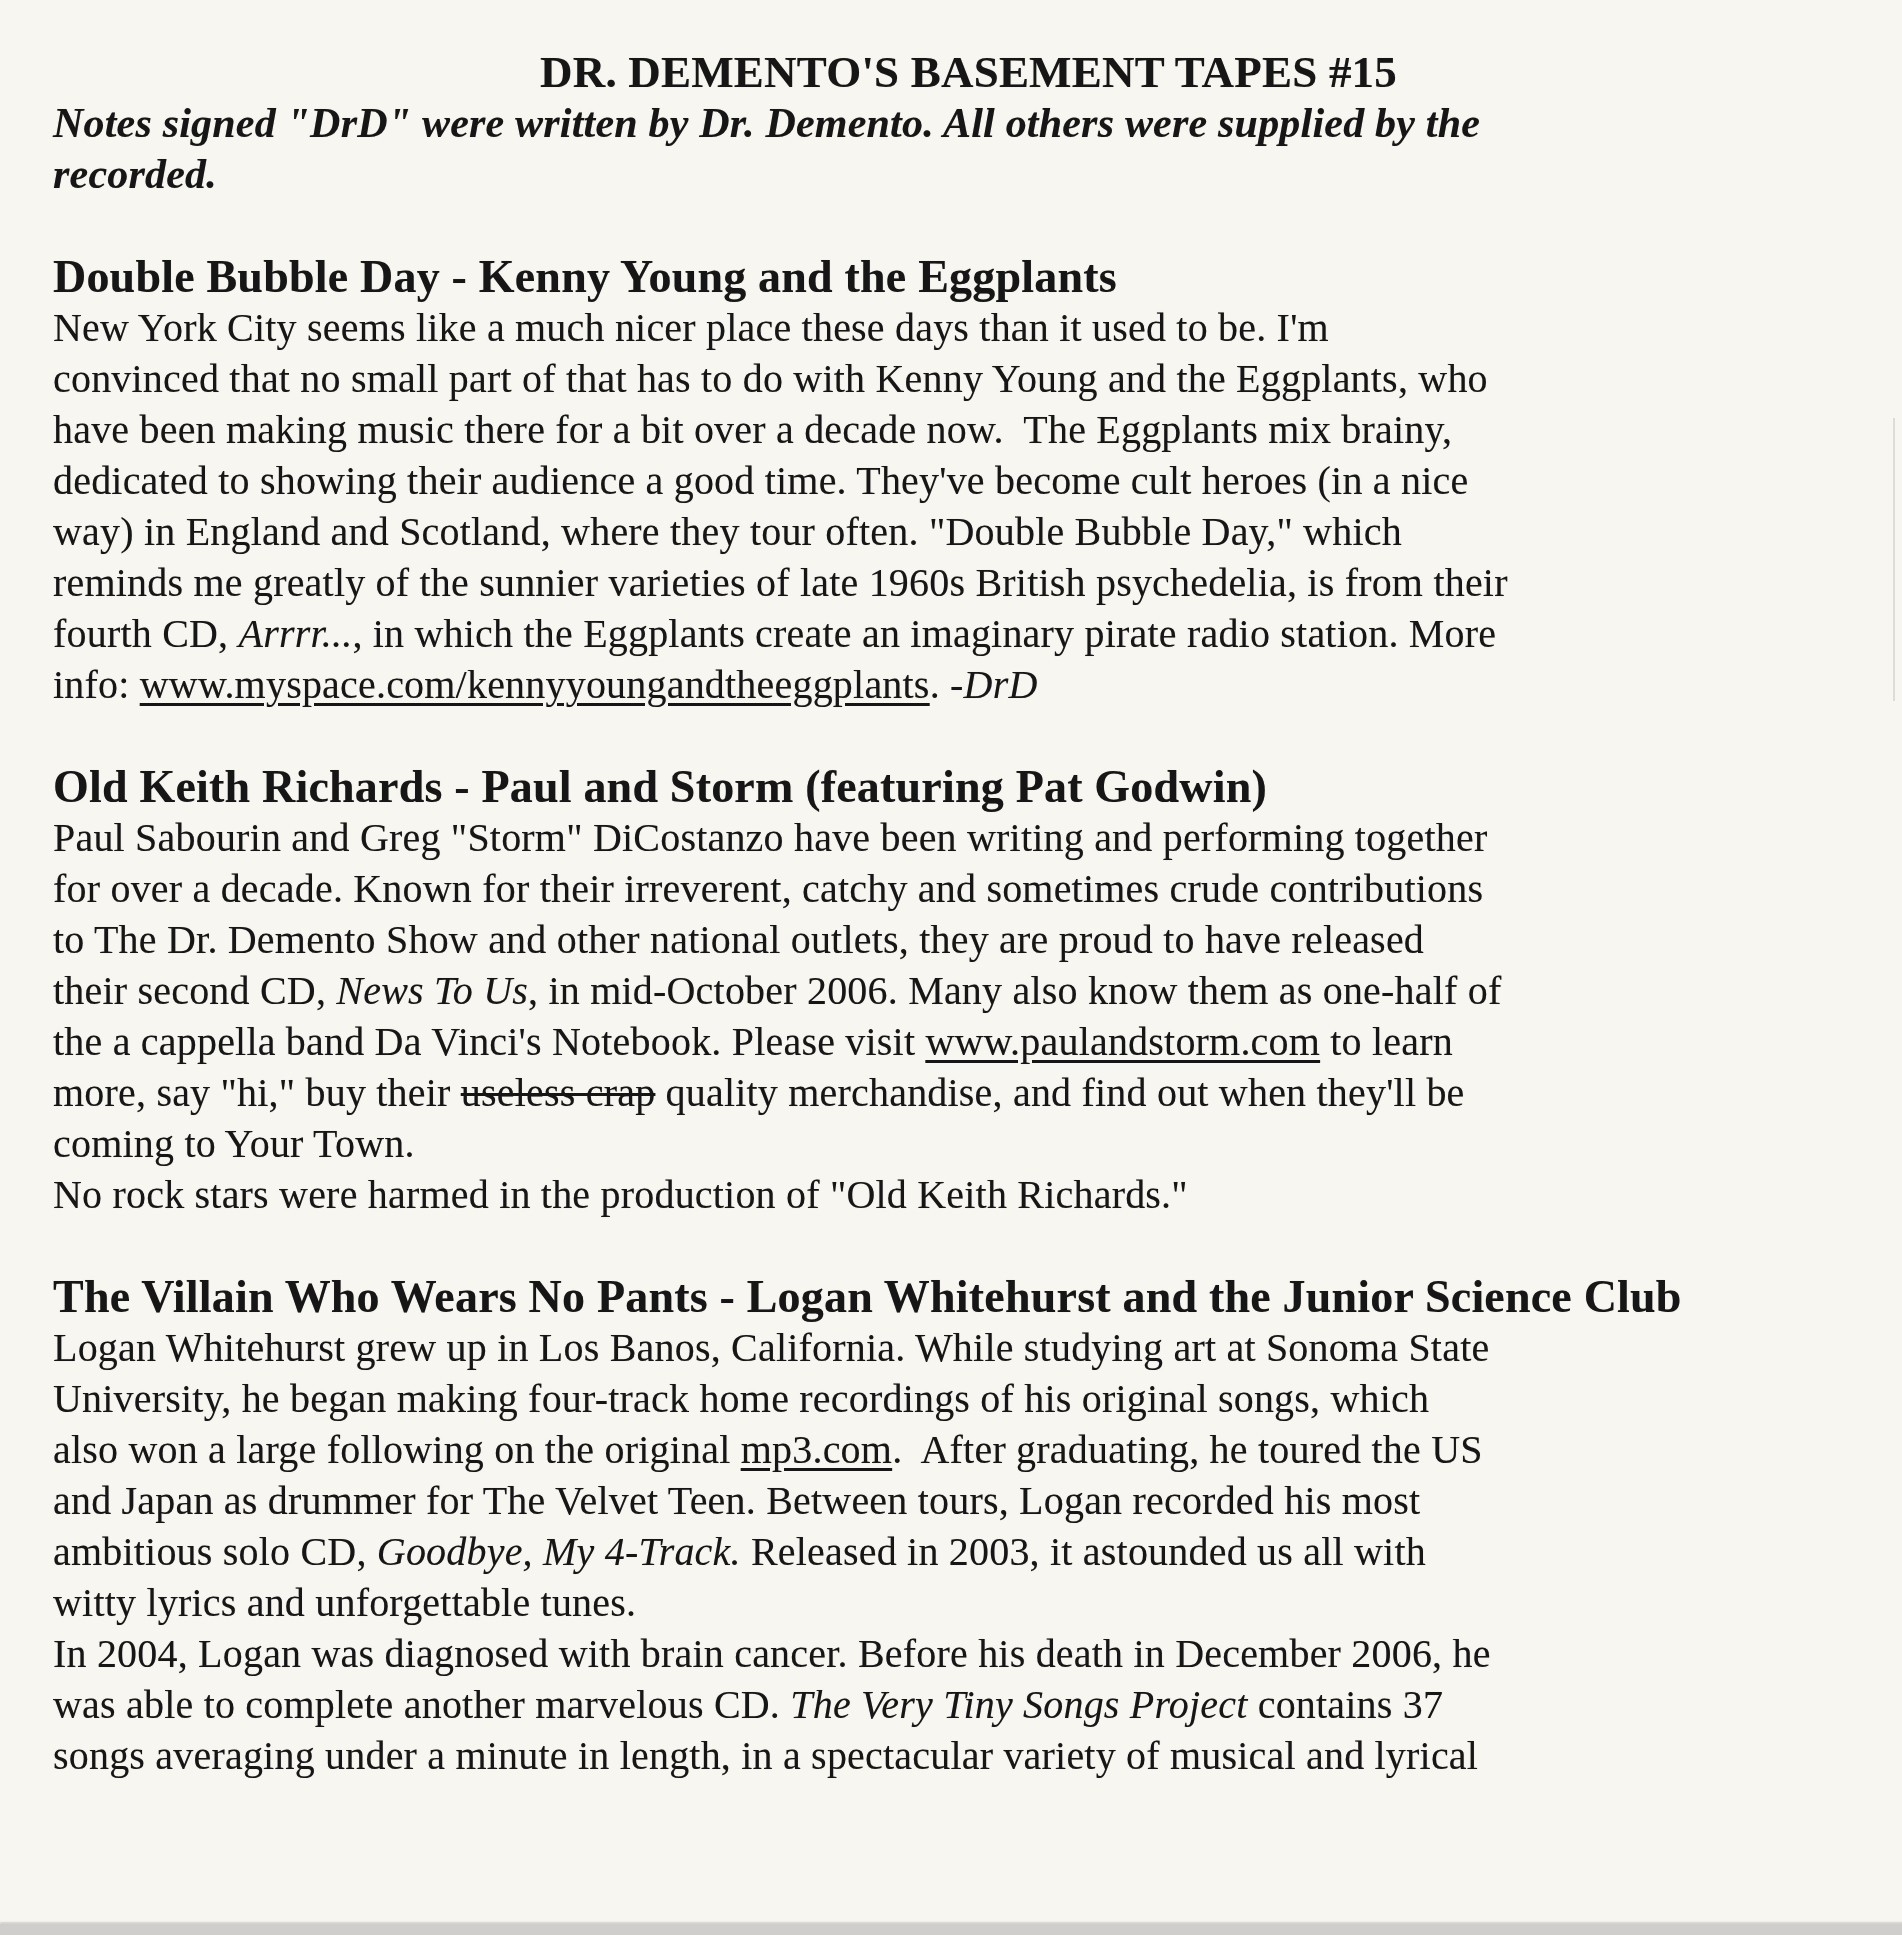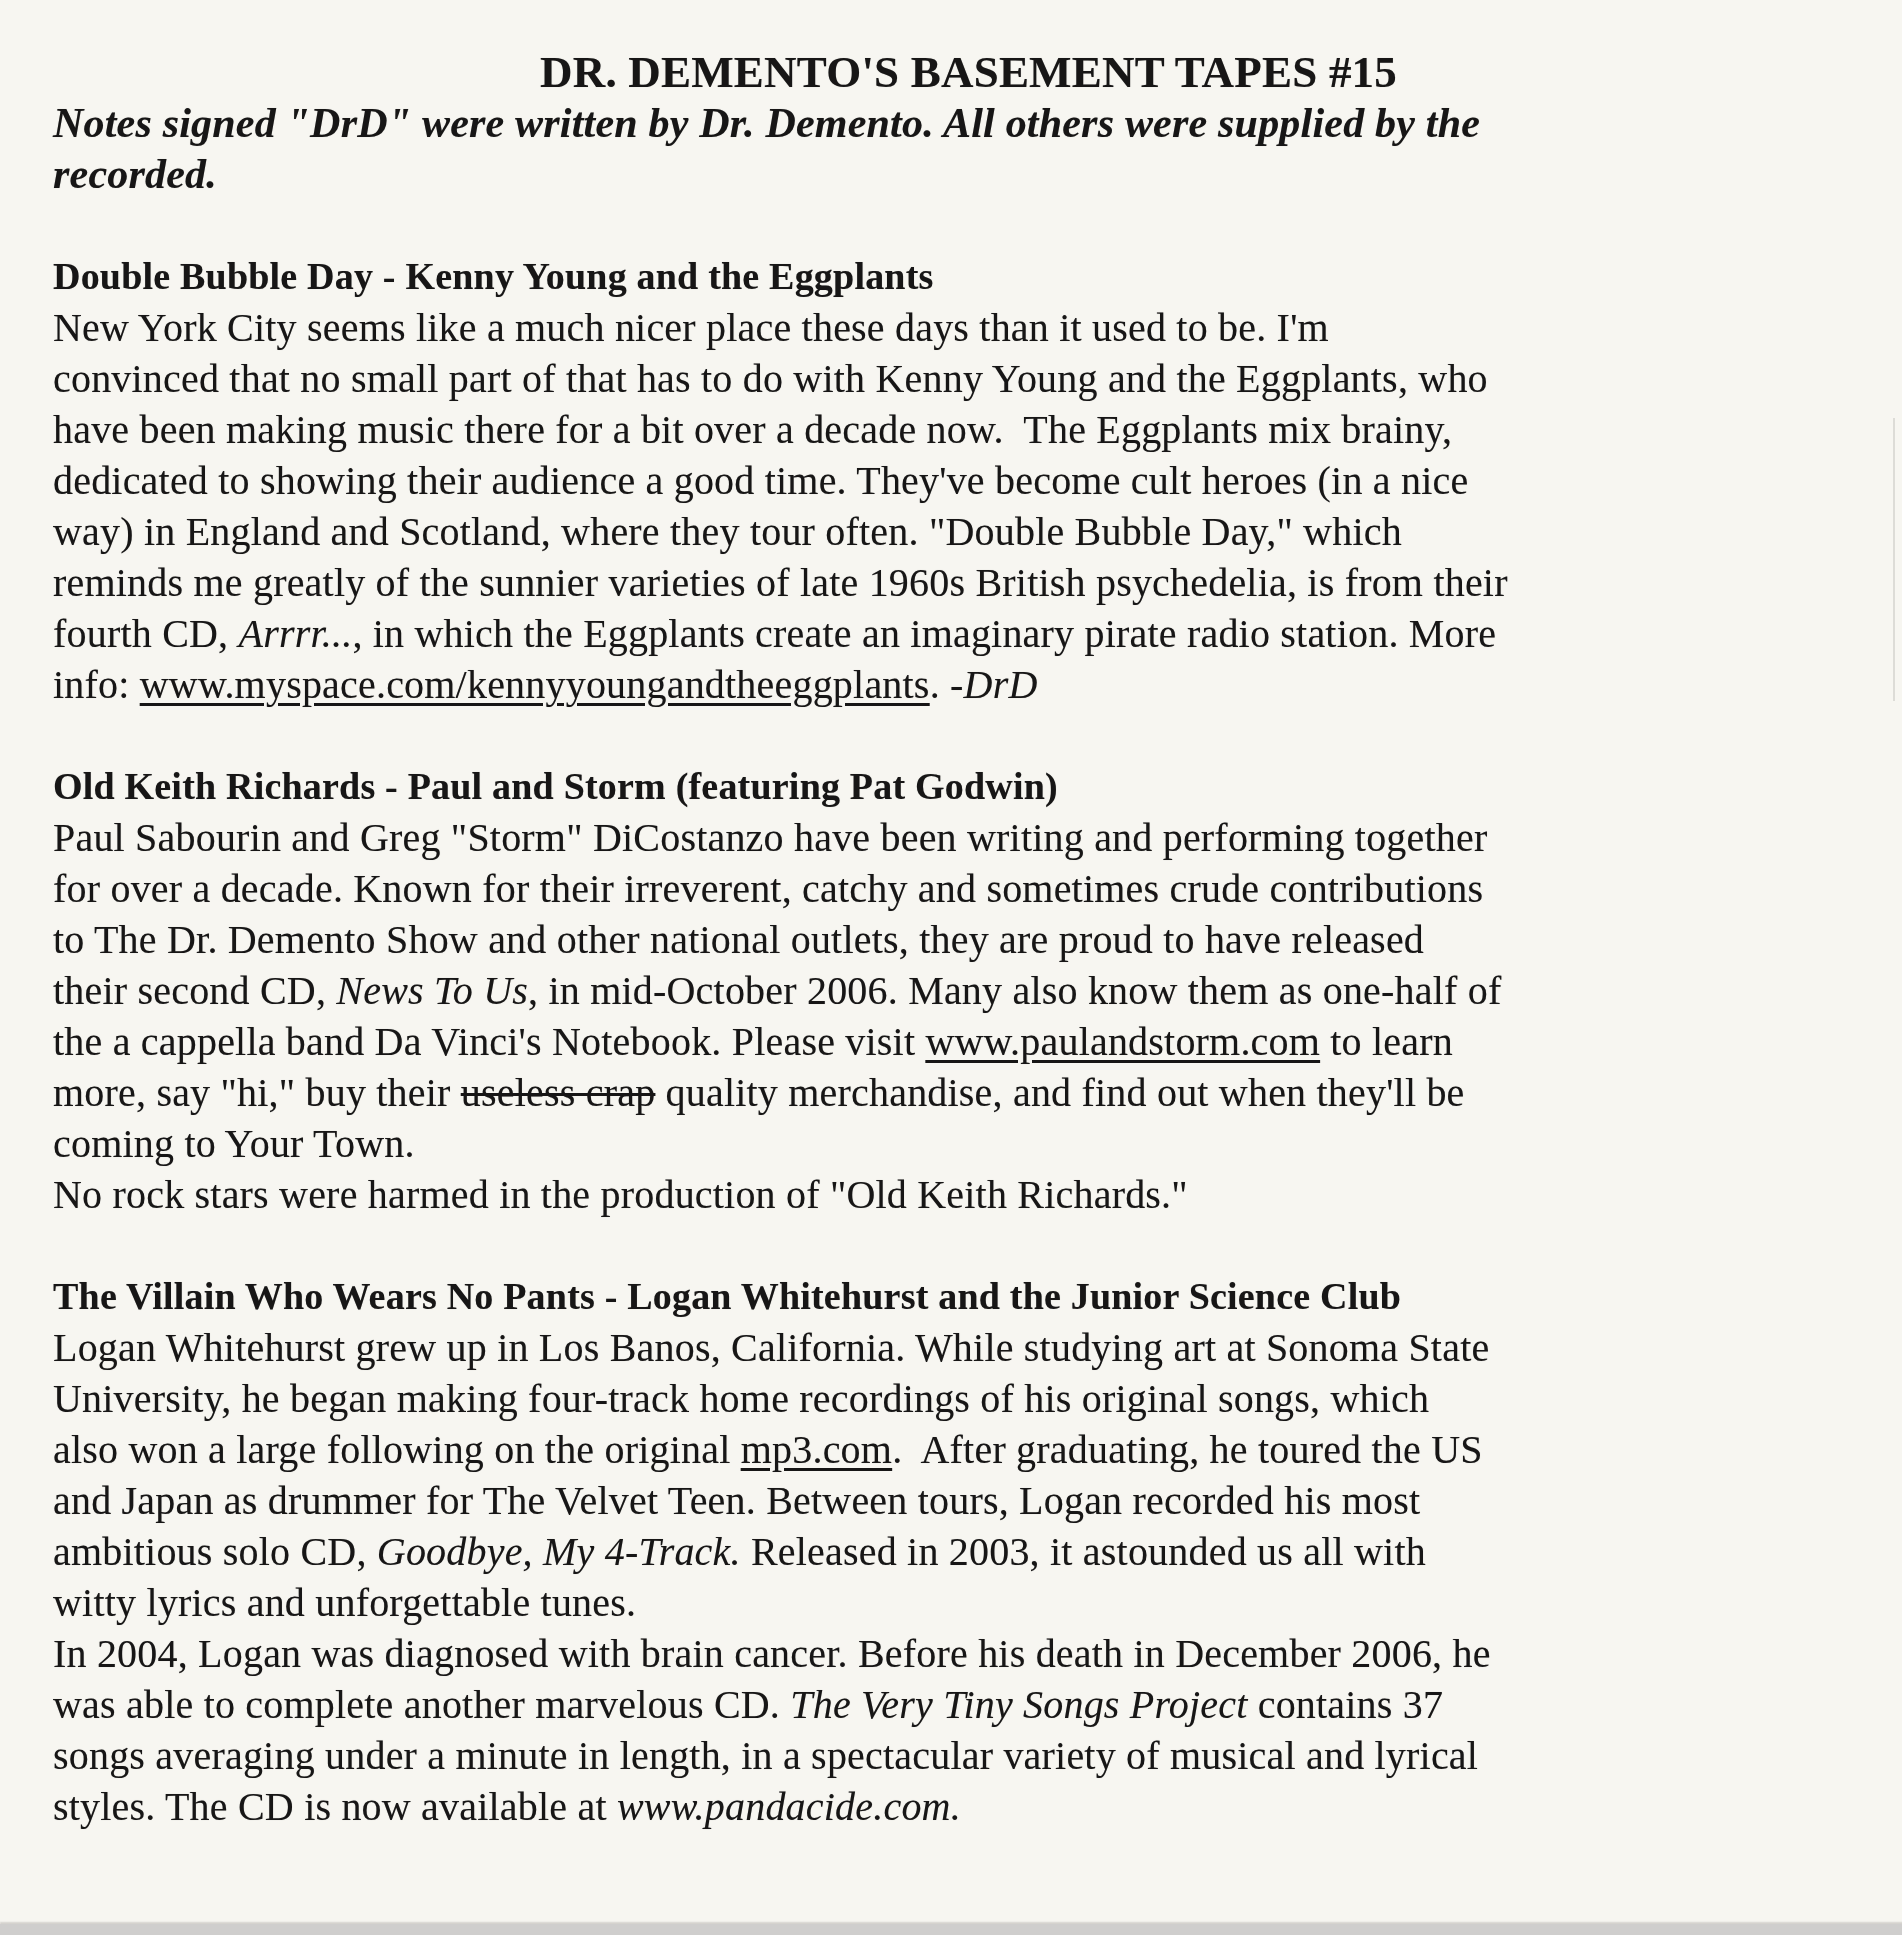--- a/index.html
+++ b/index.html
@@ -19,21 +19,21 @@
     top: 47px;
     width: 1831px;
     font-size: 40px;
     line-height: 51px;
     letter-spacing: 0.2px;
     text-shadow: 0 0 0.7px rgba(20,20,20,0.35);
   }
   .block + .block { margin-top: 51px; }
   .line { white-space: pre; }
   .line.title    { font-size: 45px; text-align: center; }
-  .line.heading  { font-size: 38px; margin-top: 24px; }
+  .line.heading  { font-size: 46px; margin-top: 24px; }
   .line.subtitle { font-size: 42px; }
   .b  { font-weight: bold; }
   .bi { font-weight: bold; font-style: italic; }
   .i  { font-style: italic; }
   .u  { text-decoration: underline; text-decoration-thickness: 2.7px; text-underline-offset: 4.7px; }
   .st { text-decoration: line-through; text-decoration-thickness: 2.7px; }
   #scan-edge-bottom {
     position: absolute;
     left: 0; right: 0; bottom: 0;
     height: 12px;
@@ -82,18 +82,17 @@
       <div class="line heading"><span class="b">The Villain Who Wears No Pants - Logan Whitehurst and the Junior Science Club</span></div>
       <div class="line"><span>Logan Whitehurst grew up in Los Banos, California. While studying art at Sonoma State</span></div>
       <div class="line"><span>University, he began making four-track home recordings of his original songs, which</span></div>
       <div class="line"><span>also won a large following on the original </span><span class="u">mp3.com</span><span>.  After graduating, he toured the US</span></div>
       <div class="line"><span>and Japan as drummer for The Velvet Teen. Between tours, Logan recorded his most</span></div>
       <div class="line"><span>ambitious solo CD, </span><span class="i">Goodbye, My 4-Track.</span><span> Released in 2003, it astounded us all with</span></div>
       <div class="line"><span>witty lyrics and unforgettable tunes.</span></div>
       <div class="line"><span>In 2004, Logan was diagnosed with brain cancer. Before his death in December 2006, he</span></div>
       <div class="line"><span>was able to complete another marvelous CD. </span><span class="i">The Very Tiny Songs Project</span><span> contains 37</span></div>
       <div class="line"><span>songs averaging under a minute in length, in a spectacular variety of musical and lyrical</span></div>
-      <div class="line"><span>styles. The CD is now available at </span><span class="i">www.pandacide.com.</span></div>
     </div>
   </div>
 <div id="scan-edge-bottom" style="background: rgb(207, 206, 205);"></div>
 <div id="scan-edge-right"></div>
 
 
 </body></html>

